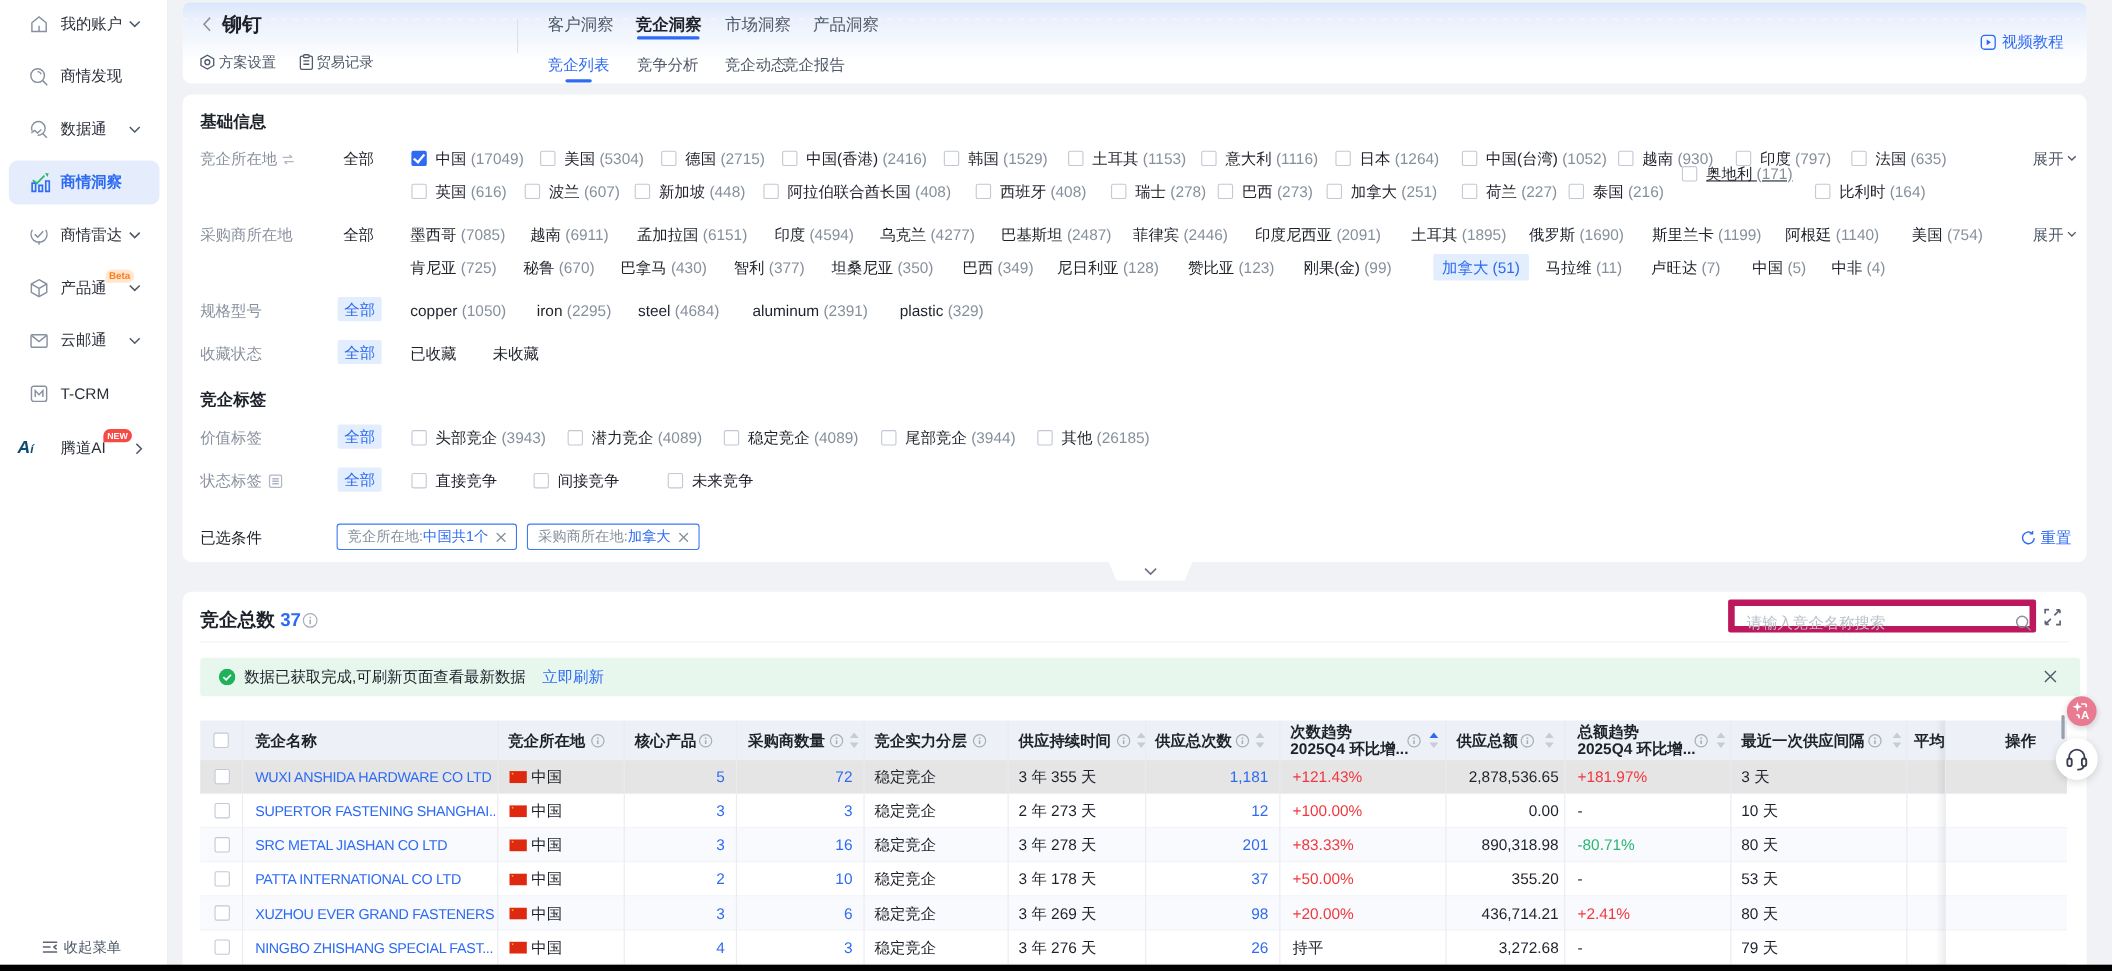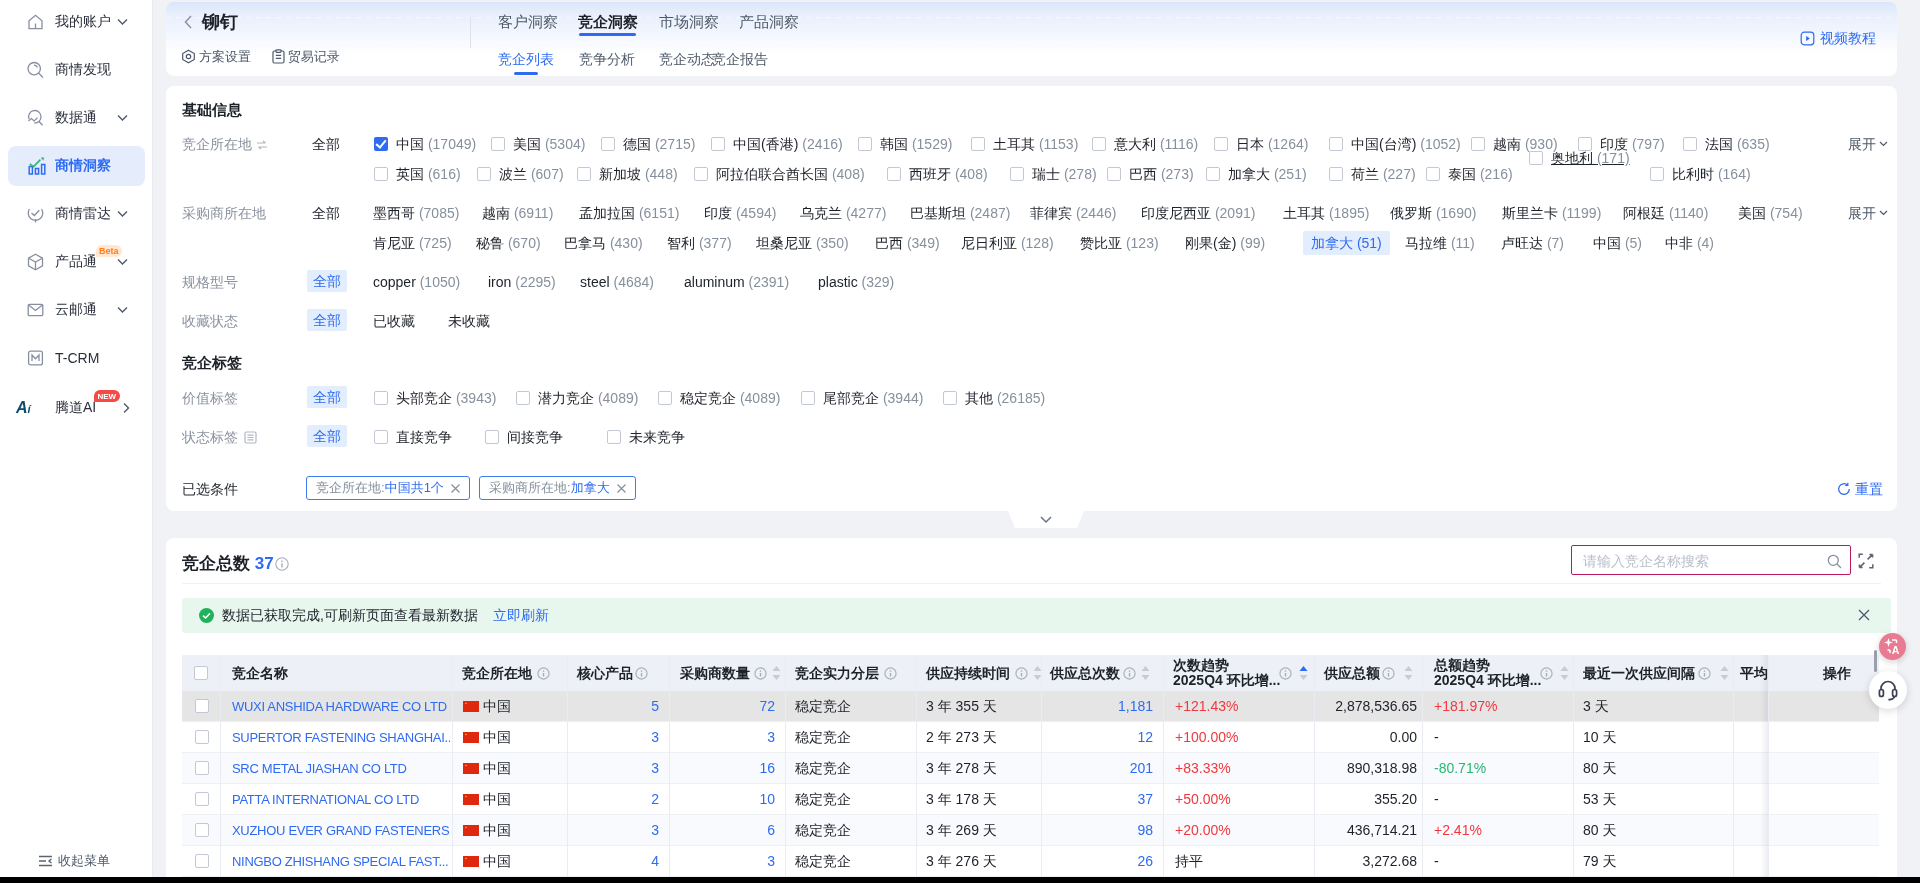--- a/index.html
+++ b/index.html
@@ -294,21 +294,21 @@
       <path d="M1 1 L6 6 L11 1"></path>
     </svg>
 </div>
 <div id="handle"></div>
 <div id="tcard" class="card">
   <div class="abs" style="left:16px;top:14px;font-size:17px;font-weight:bold;color:#1d2129;">竞企总数 <span style="color:#2e6bf2;">37</span></div>
   <svg class="abs" style="left:109px;top:19px;" width="14" height="14" viewBox="0 0 14 14" fill="none" stroke="#a6adba" stroke-width="1.1">
       <circle cx="7" cy="7" r="6.2"></circle>
       <path d="M7 6.2 V10.4 M7 3.6 V5" stroke-width="1.4"></path>
     </svg>
-  <div class="abs" style="left:1405px;top:7px;width:280px;height:30px;border:1px solid #be185d;border-radius:2px;background:#fff;">
+  <div class="abs" style="left:1405px;top:7px;width:280px;height:30px;border:6px solid #be185d;border-radius:2px;background:#fff;">
     <span class="abs" style="left:11px;top:7px;font-size:14px;color:#b8bfcb;">请输入竞企名称搜索</span>
     <svg class="abs" style="left:255px;top:8px;" width="15" height="15" viewBox="0 0 15 15" fill="none" stroke="#868e9d" stroke-width="1.3">
         <circle cx="6.3" cy="6.3" r="5"></circle>
         <path d="M10 10 L14 14"></path>
       </svg>
   </div>
   <svg class="abs" style="left:1692px;top:15px;" width="16" height="16" viewBox="0 0 16 16" fill="none" stroke="#5d6375" stroke-width="1.5">
       <path d="M4.8 1.2 H1.2 V4.8 M11.2 14.8 H14.8 V11.2 M14.6 1.4 v3.2 M14.6 1.4 h-3.2 M14.6 1.4 L9.6 6.4 M1.4 14.6 v-3.2 M1.4 14.6 h3.2 M1.4 14.6 L6.4 9.6"></path>
     </svg>
   <div class="abs" style="left:16px;top:45px;width:1699px;height:1px;background:#f0f1f4;"></div>

